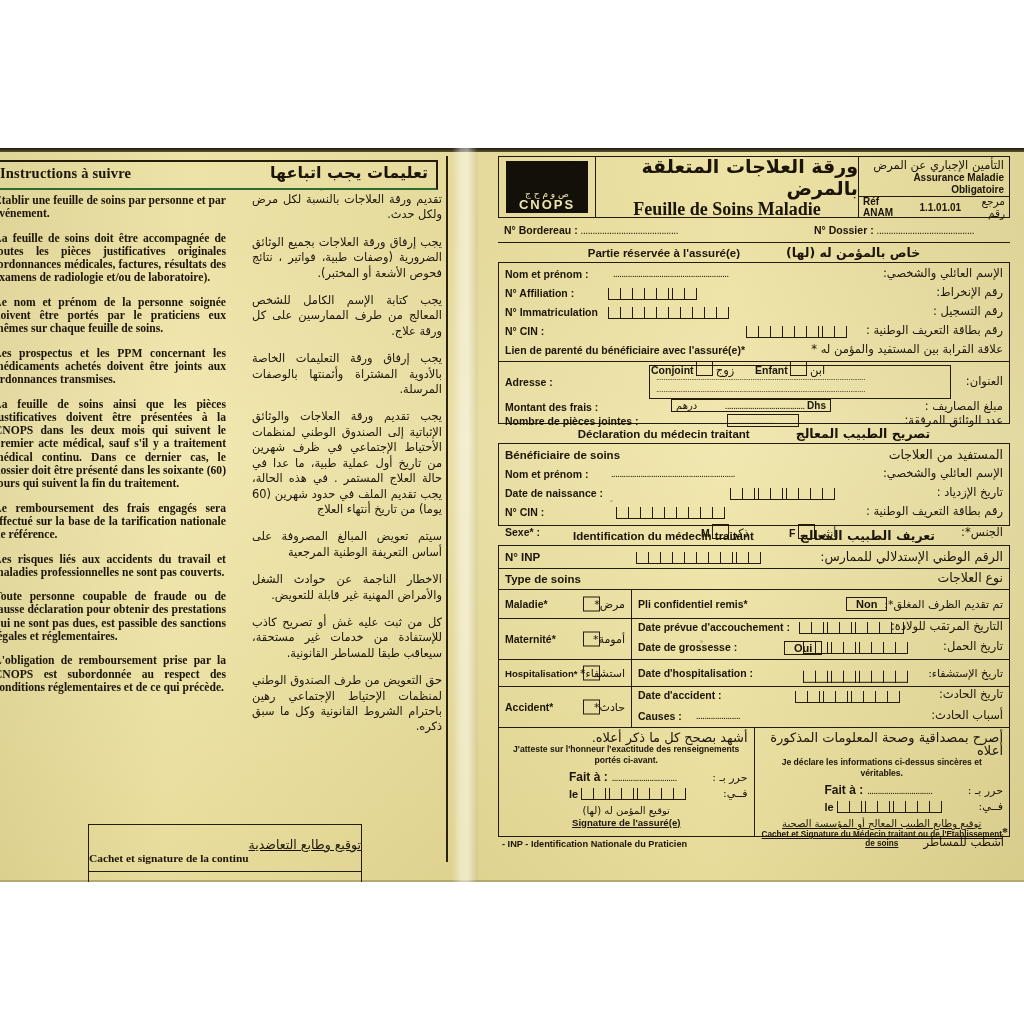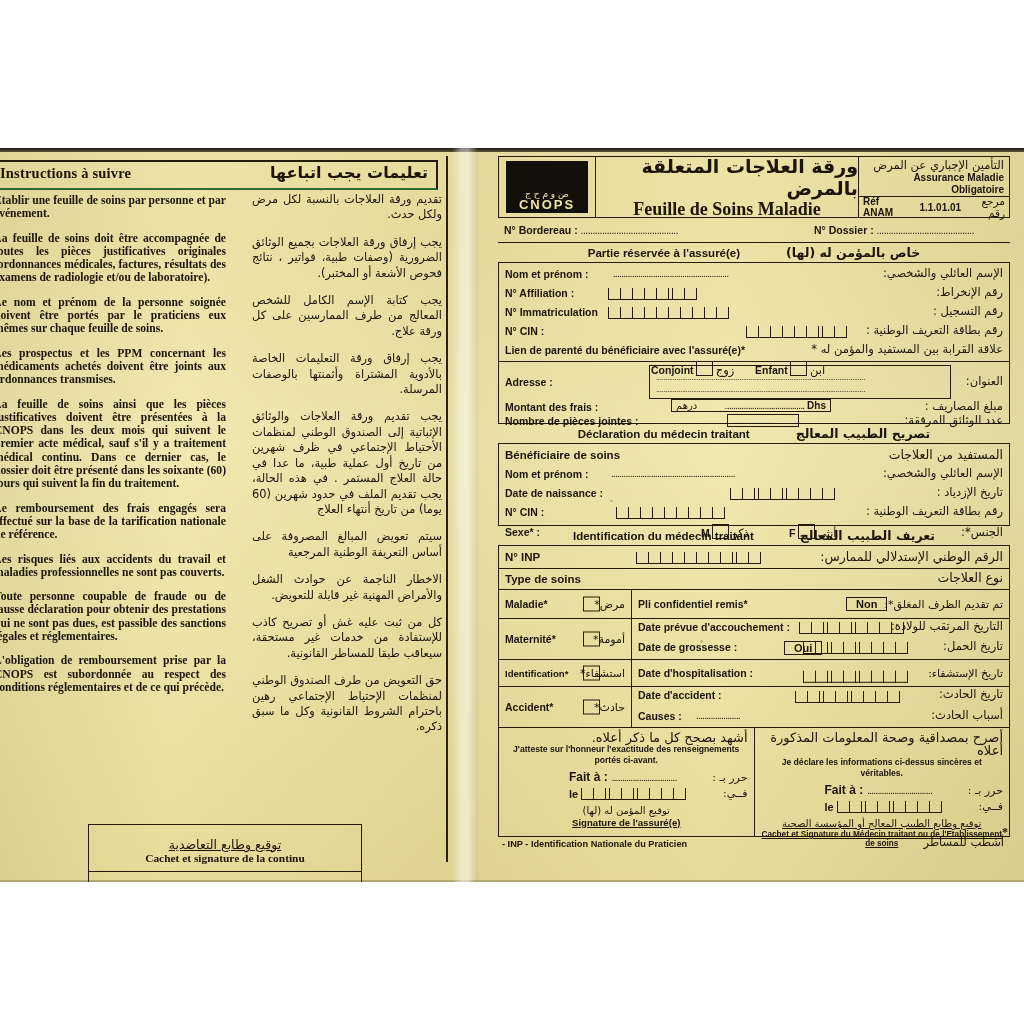--- a/index.html
+++ b/index.html
@@ -37,21 +37,21 @@
 
   .col-fr{position:absolute;left:2px;top:38px;width:232px;}
   .col-ar{position:absolute;right:10px;top:36px;width:190px;direction:rtl;text-align:right;
      font-family:"DejaVu Sans","Liberation Sans",sans-serif;}
 
   .fr-p{font-size:11.6px;line-height:13.3px;font-weight:bold;text-align:justify;margin:0 0 11px 0;}
   .ar-p{font-size:11.4px;line-height:15.4px;margin:0 0 12px 0;text-align:justify;}
 
   
   .mut-box{position:absolute;left:96px;top:668px;width:272px;height:180px;border:1.6px solid #241c08;}
-  .mut-head{height:34px;border-bottom:1.6px solid #241c08;text-align:center;margin-top:12px;}
+  .mut-head{height:34px;border-bottom:1.6px solid #241c08;margin-top:12px;}
   .mut-head .a{font-size:12.5px;font-family:"DejaVu Sans",sans-serif;direction:rtl;
       text-decoration:underline;display:block;margin-top:1px;}
   .mut-head .f{font-size:11.4px;font-weight:bold;display:block;}
 
   
   .comb{display:inline-flex;vertical-align:-3px;}
   .comb i{display:block;width:11px;height:11px;border:1px solid #241c08;border-top:none;margin-left:-1px;font-style:normal;}
   .comb.g i.gap{border-left:none;border-right:none;width:5px;}
 
   
@@ -492,21 +492,21 @@
                     <i></i>
                   </span>
               </span>
               <span class="ra">تاريخ الحمل:</span>
             </div>
           </div>
         </div>
 
         <div class="tds" style="height:26px;">
           <div class="c-left">
-            <span class="lbl" style="font-size:9.6px;">Identification*</span>
+            <span class="lbl" style="font-size:9.6px;">Hospitalisation*</span>
             <span class="chk cb" style="left:84px;"></span>
             <span class="lbl-ar">استشفاء*</span>
           </div>
           <div class="c-rest">
             <span class="lbl">Date d'hospitalisation :</span>
             <span style="position:absolute;left:172px;top:50%;transform:translateY(-40%);">
               <span class="comb g">
                   <i></i>
                   <i></i>
                   <i class="gap"></i>

